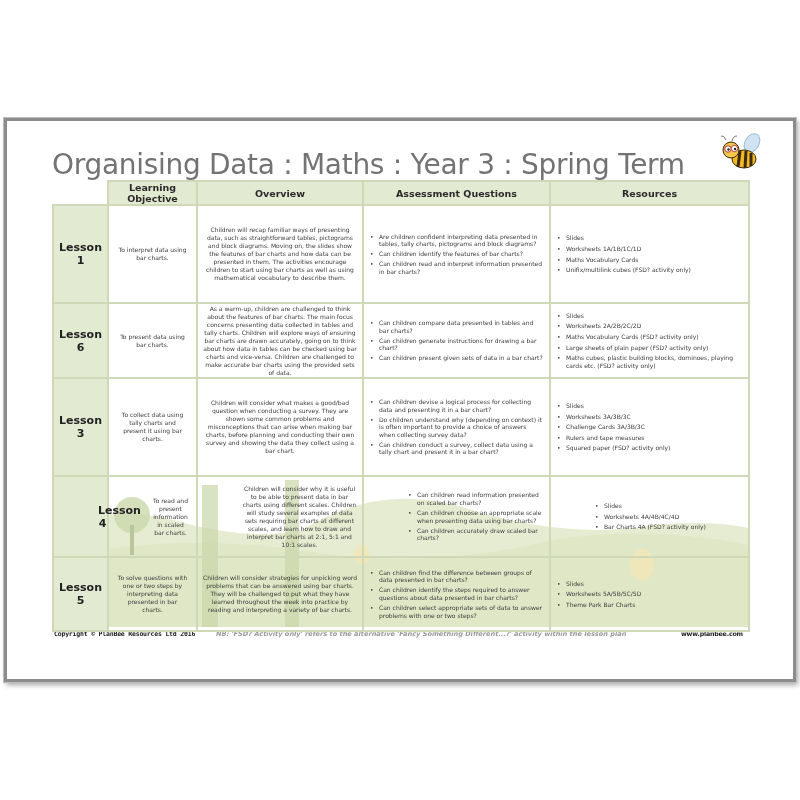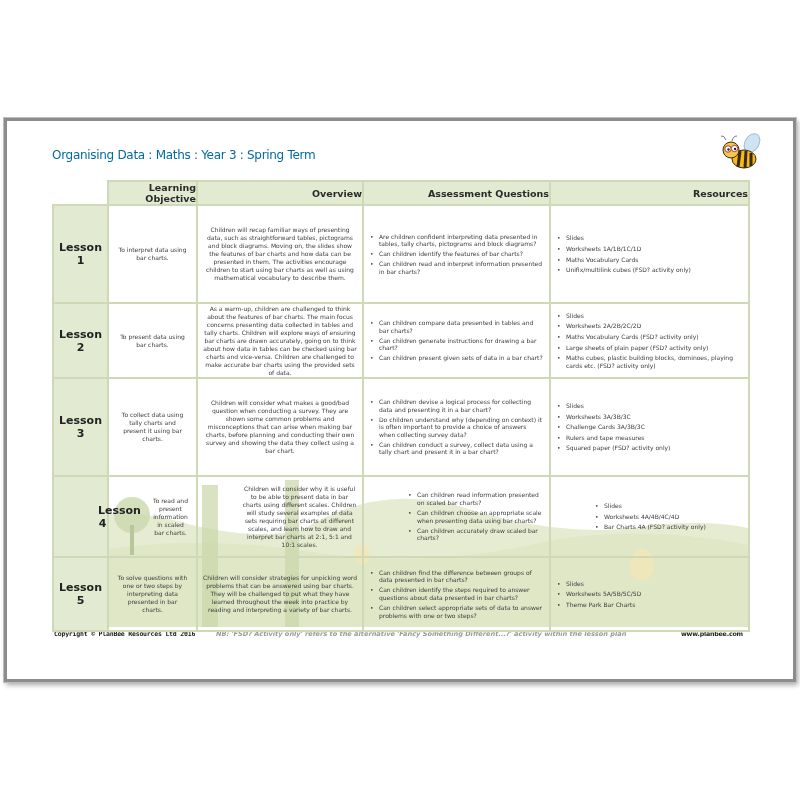--- a/index.html
+++ b/index.html
@@ -9,38 +9,38 @@
   .sheet {
     position: absolute; left: 4px; top: 118px; width: 792px; height: 564px;
     background: #ffffff;
     border: 3px solid #8c8c8c;
     box-shadow: 0 0 0 1px #bdbdbd, 2px 3px 5px rgba(0,0,0,0.35);
   }
 
   .title {
     position: absolute; left: 52px; top: 148px;
     font-family: "DejaVu Sans", sans-serif;
-    font-size: 12px; font-weight: normal; color: #0369a1; letter-spacing: -0.3px;
+    font-size: 28px; font-weight: normal; color: #737373; letter-spacing: -0.3px;
   }
 
   .logo { position: absolute; left: 628px; top: 133px; width: 140px; height: 48px; }
   .logo-text {
     position: absolute; left: 0; top: 8px;
     font-family: "DejaVu Sans", sans-serif; font-size: 27px; color: #3a3a3a; letter-spacing: -1px;
   }
   .logo svg { position: absolute; left: 90px; top: 0; }
 
   table.plan {
     position: absolute; left: 52px; top: 180px; width: 696px;
     border-collapse: collapse; table-layout: fixed;
   }
   table.plan th, table.plan td { border: 2px solid #cfd9b8; vertical-align: middle; }
   table.plan th {
     background: #e3ead2; height: 21px;
-    font-family: "DejaVu Sans", sans-serif; font-size: 9.5px; font-weight: bold; color: #2a2a2a; text-align: right;
+    font-family: "DejaVu Sans", sans-serif; font-size: 9.5px; font-weight: bold; color: #2a2a2a; text-align: center;
   }
   table.plan th.blank { background: transparent; border: none; border-bottom: 2px solid #cfd9b8; }
   td.lesson {
     background: #e3ead2; font-size: 11px; font-weight: bold; color: #222; text-align: center;
   }
   td.obj, td.ov { font-size: 6px; line-height: 8px; color: #3c3c3c; text-align: center; padding: 0 5px; }
   td.obj { padding: 0 8px; }
   td.list { font-size: 6px; line-height: 7.6px; color: #3c3c3c; padding: 2px 6px; }
   td.list ul { list-style: none; }
   td.list li { position: relative; padding-left: 9px; margin: 2.5px 0; }
@@ -127,21 +127,21 @@
       <td class="list res">
           <ul>
         <li>Slides</li>
         <li>Worksheets 1A/1B/1C/1D</li>
         <li>Maths Vocabulary Cards</li>
         <li>Unifix/multilink cubes (FSD? activity only)</li>
       </ul>
         </td>
     </tr>
     <tr class="r2">
-      <td class="lesson">Lesson 2</td>
+      <td class="lesson">Lesson 6</td>
       <td class="obj">To present data using bar charts.</td>
       <td class="ov">As a warm-up, children are challenged to think about the features of bar charts. The main focus concerns presenting data collected in tables and tally charts. Children will explore ways of ensuring bar charts are drawn accurately, going on to think about how data in tables can be checked using bar charts and vice-versa. Children are challenged to make accurate bar charts using the provided sets of data.</td>
       <td class="list">
           <ul>
         <li>Can children compare data presented in tables and bar charts?</li>
         <li>Can children generate instructions for drawing a bar chart?</li>
         <li>Can children present given sets of data in a bar chart?</li>
       </ul>
         </td>
       <td class="list res">

